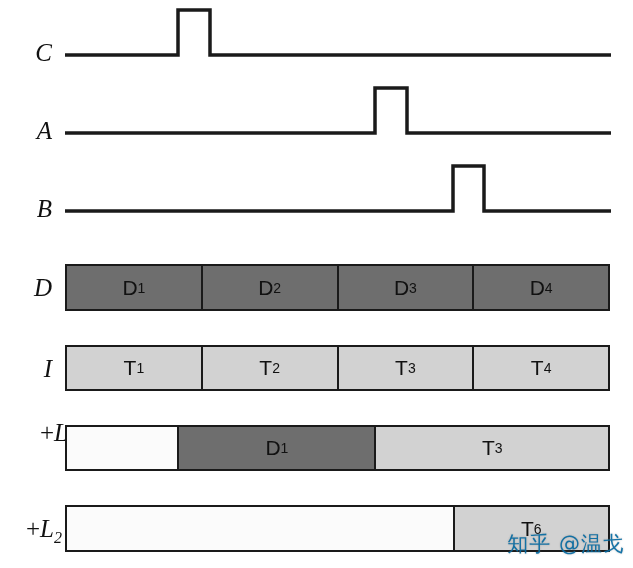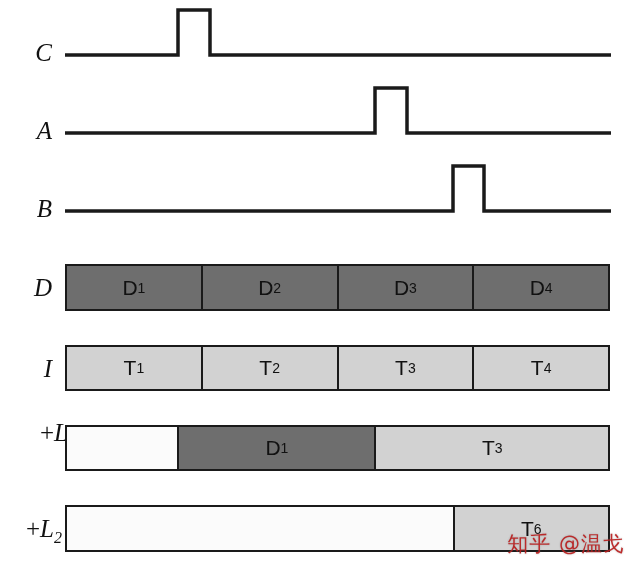--- a/index.html
+++ b/index.html
@@ -77,21 +77,21 @@
   .fill-light { background: #d2d2d2; }
   .fill-white { background: #fbfbfb; }
 
   
   #watermark {
     position: absolute;
     right: 8px;
     bottom: 10px;
     font-family: "DejaVu Sans", sans-serif;
     font-size: 21px;
-    color: #b91c1c;
+    color: #0369a1;
     opacity: 0.92;
     letter-spacing: 1px;
     text-shadow: 0 0 2px rgba(120,120,120,0.55);
     pointer-events: none;
     white-space: nowrap;
   }
 </style>
 </head>
 <body>
 

